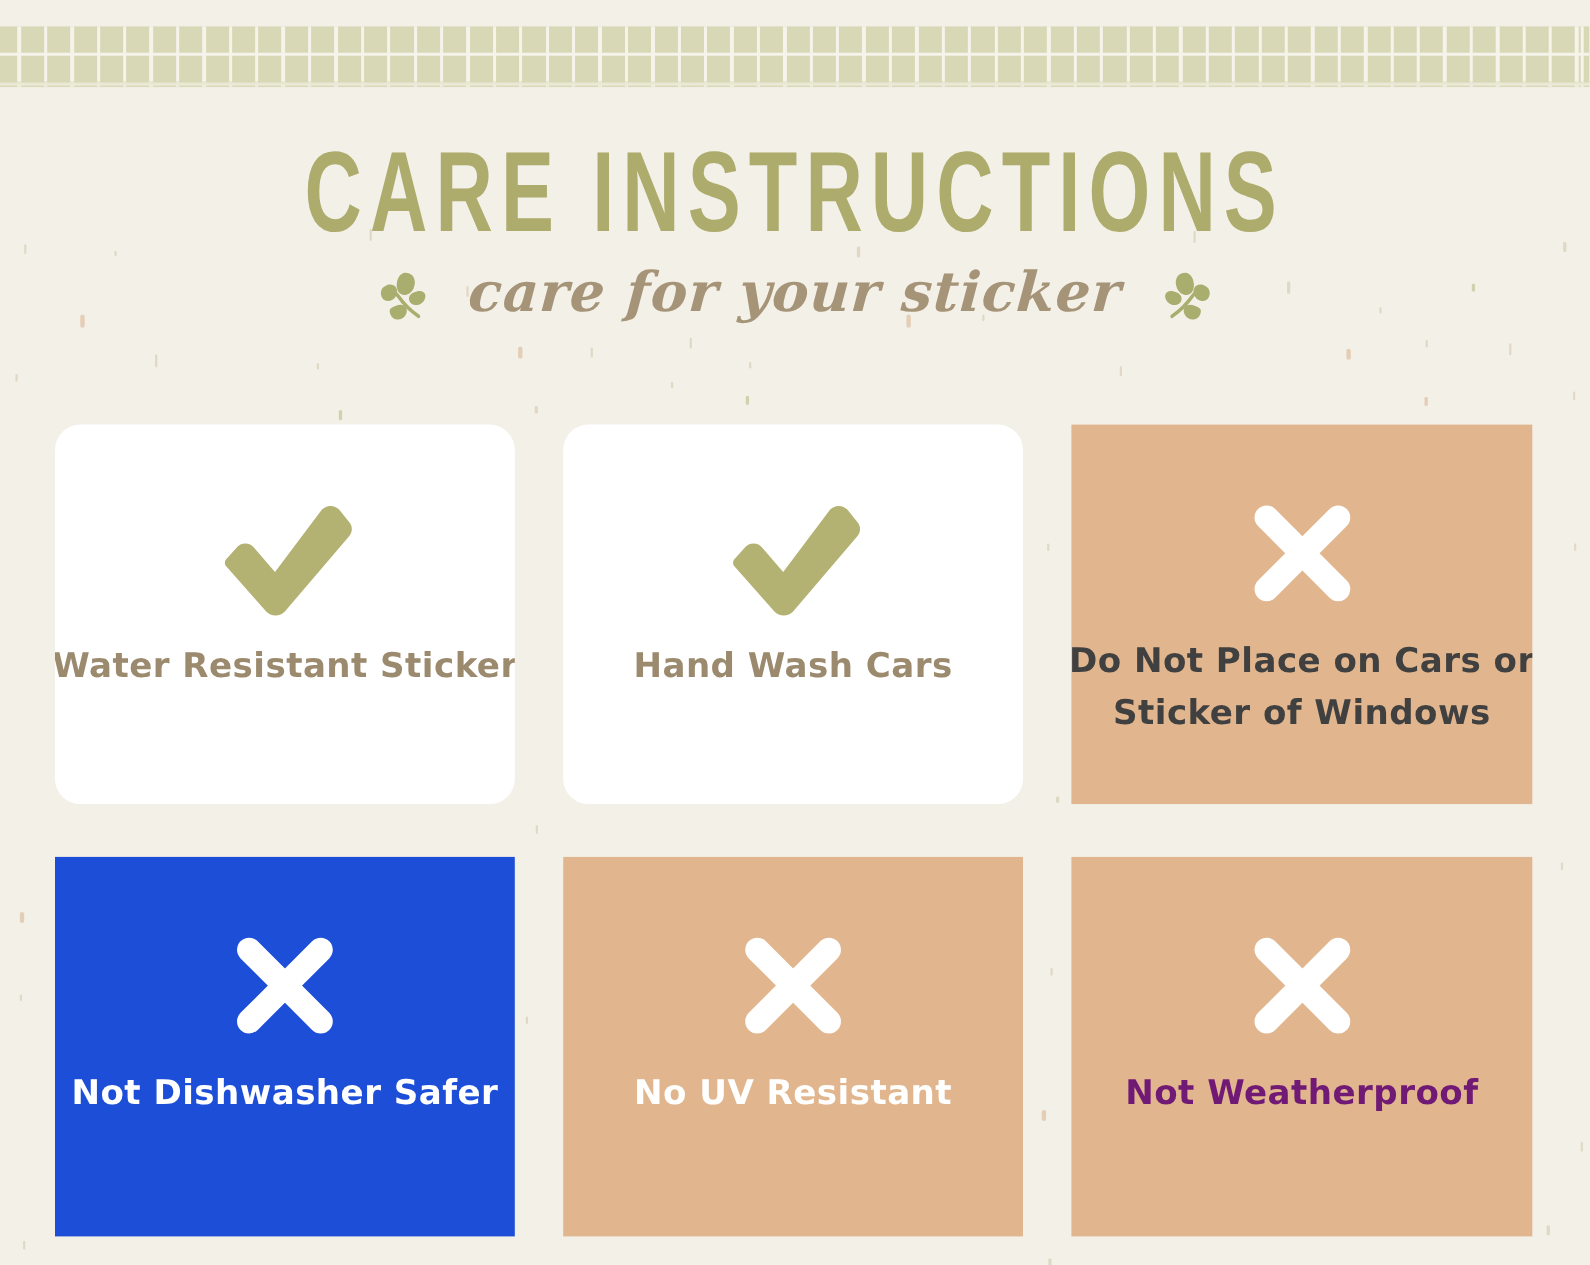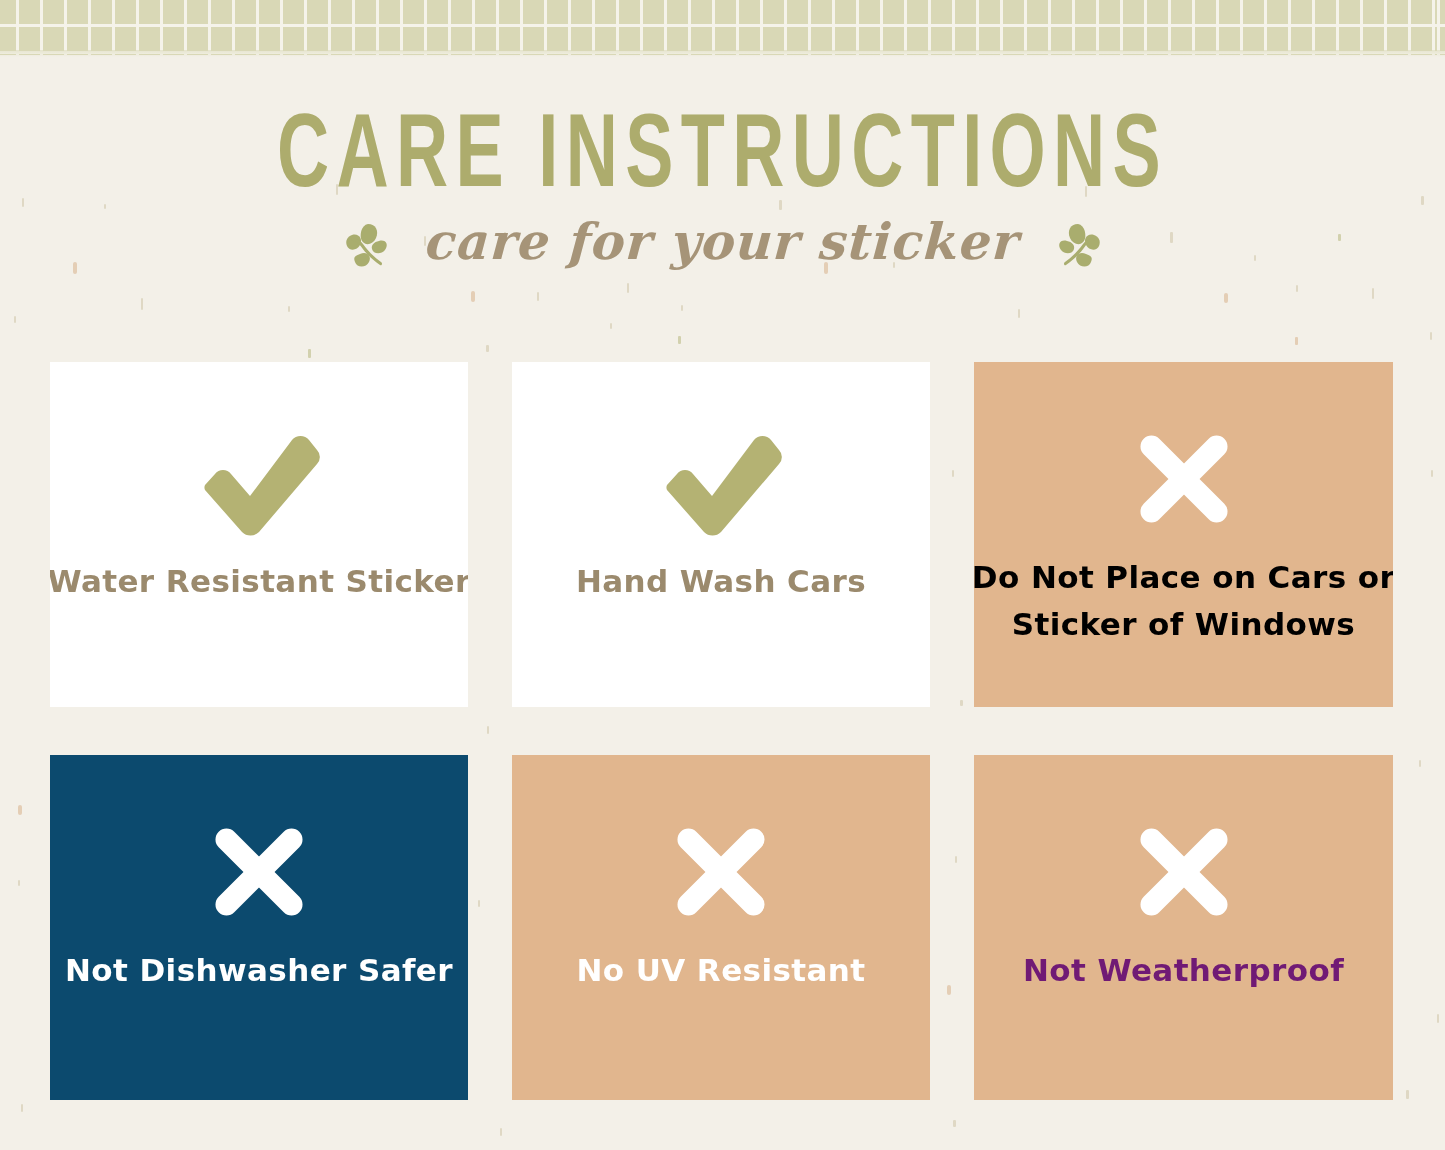--- a/index.html
+++ b/index.html
@@ -15,20 +15,21 @@
     position: relative;
   }
 
   
   #page {
     position: absolute;
     inset: 0;
     width: 1445px;
     height: 883px;
     background-color: #f3f0e8;
+    margin-top: 24px;
   }
 
   
   #speckles {
     position: absolute;
     left: 0; top: 0;
     width: 1445px;
     height: 1150px;
     pointer-events: none;
     opacity: .55;
@@ -111,21 +112,21 @@
     row-gap: 48px;
   }
   .care-card {
     position: relative;
     display: flex;
     flex-direction: column;
     align-items: center;
     justify-content: flex-start;
     overflow: hidden;
   }
-  .care-card.allowed { background: #ffffff; }
+  .care-card.allowed { background: #ffffff; border-radius: 23px; }
   .care-card.forbidden { background: #e1b68e; }
 
   .card-icon {
     margin-top: 62px;
     height: 118px;
     display: flex;
     align-items: center;
     justify-content: center;
   }
   .care-card.forbidden .card-icon { margin-top: 58px; }
@@ -264,26 +265,26 @@
       </div>
       <div class="care-card forbidden" style="background: rgb(225, 182, 142);">
         <div class="card-icon">
           <svg width="108" height="108" viewBox="0 0 108 108" xmlns="http://www.w3.org/2000/svg" aria-hidden="true" fill="#ffffff">
             <g>
               <rect x="43" y="-3" width="22" height="114" rx="11" transform="rotate(45 54 54)"></rect>
               <rect x="43" y="-3" width="22" height="114" rx="11" transform="rotate(-45 54 54)"></rect>
             </g>
           </svg>
         </div>
-        <div class="card-label" style="color: #000000;">
+        <div class="card-label" style="color: #404040;">
           <span class="line">Do Not Place on Cars or</span>
           <span class="line">Sticker of Windows</span>
         </div>
       </div>
-      <div class="care-card forbidden" style="background: #0c4a6e;">
+      <div class="care-card forbidden" style="background: #1d4ed8;">
         <div class="card-icon">
           <svg width="108" height="108" viewBox="0 0 108 108" xmlns="http://www.w3.org/2000/svg" aria-hidden="true" fill="#ffffff">
             <g>
               <rect x="43" y="-3" width="22" height="114" rx="11" transform="rotate(45 54 54)"></rect>
               <rect x="43" y="-3" width="22" height="114" rx="11" transform="rotate(-45 54 54)"></rect>
             </g>
           </svg>
         </div>
         <div class="card-label" style="color: rgb(255, 255, 255);">
           <span class="line">Not Dishwasher Safer</span>

